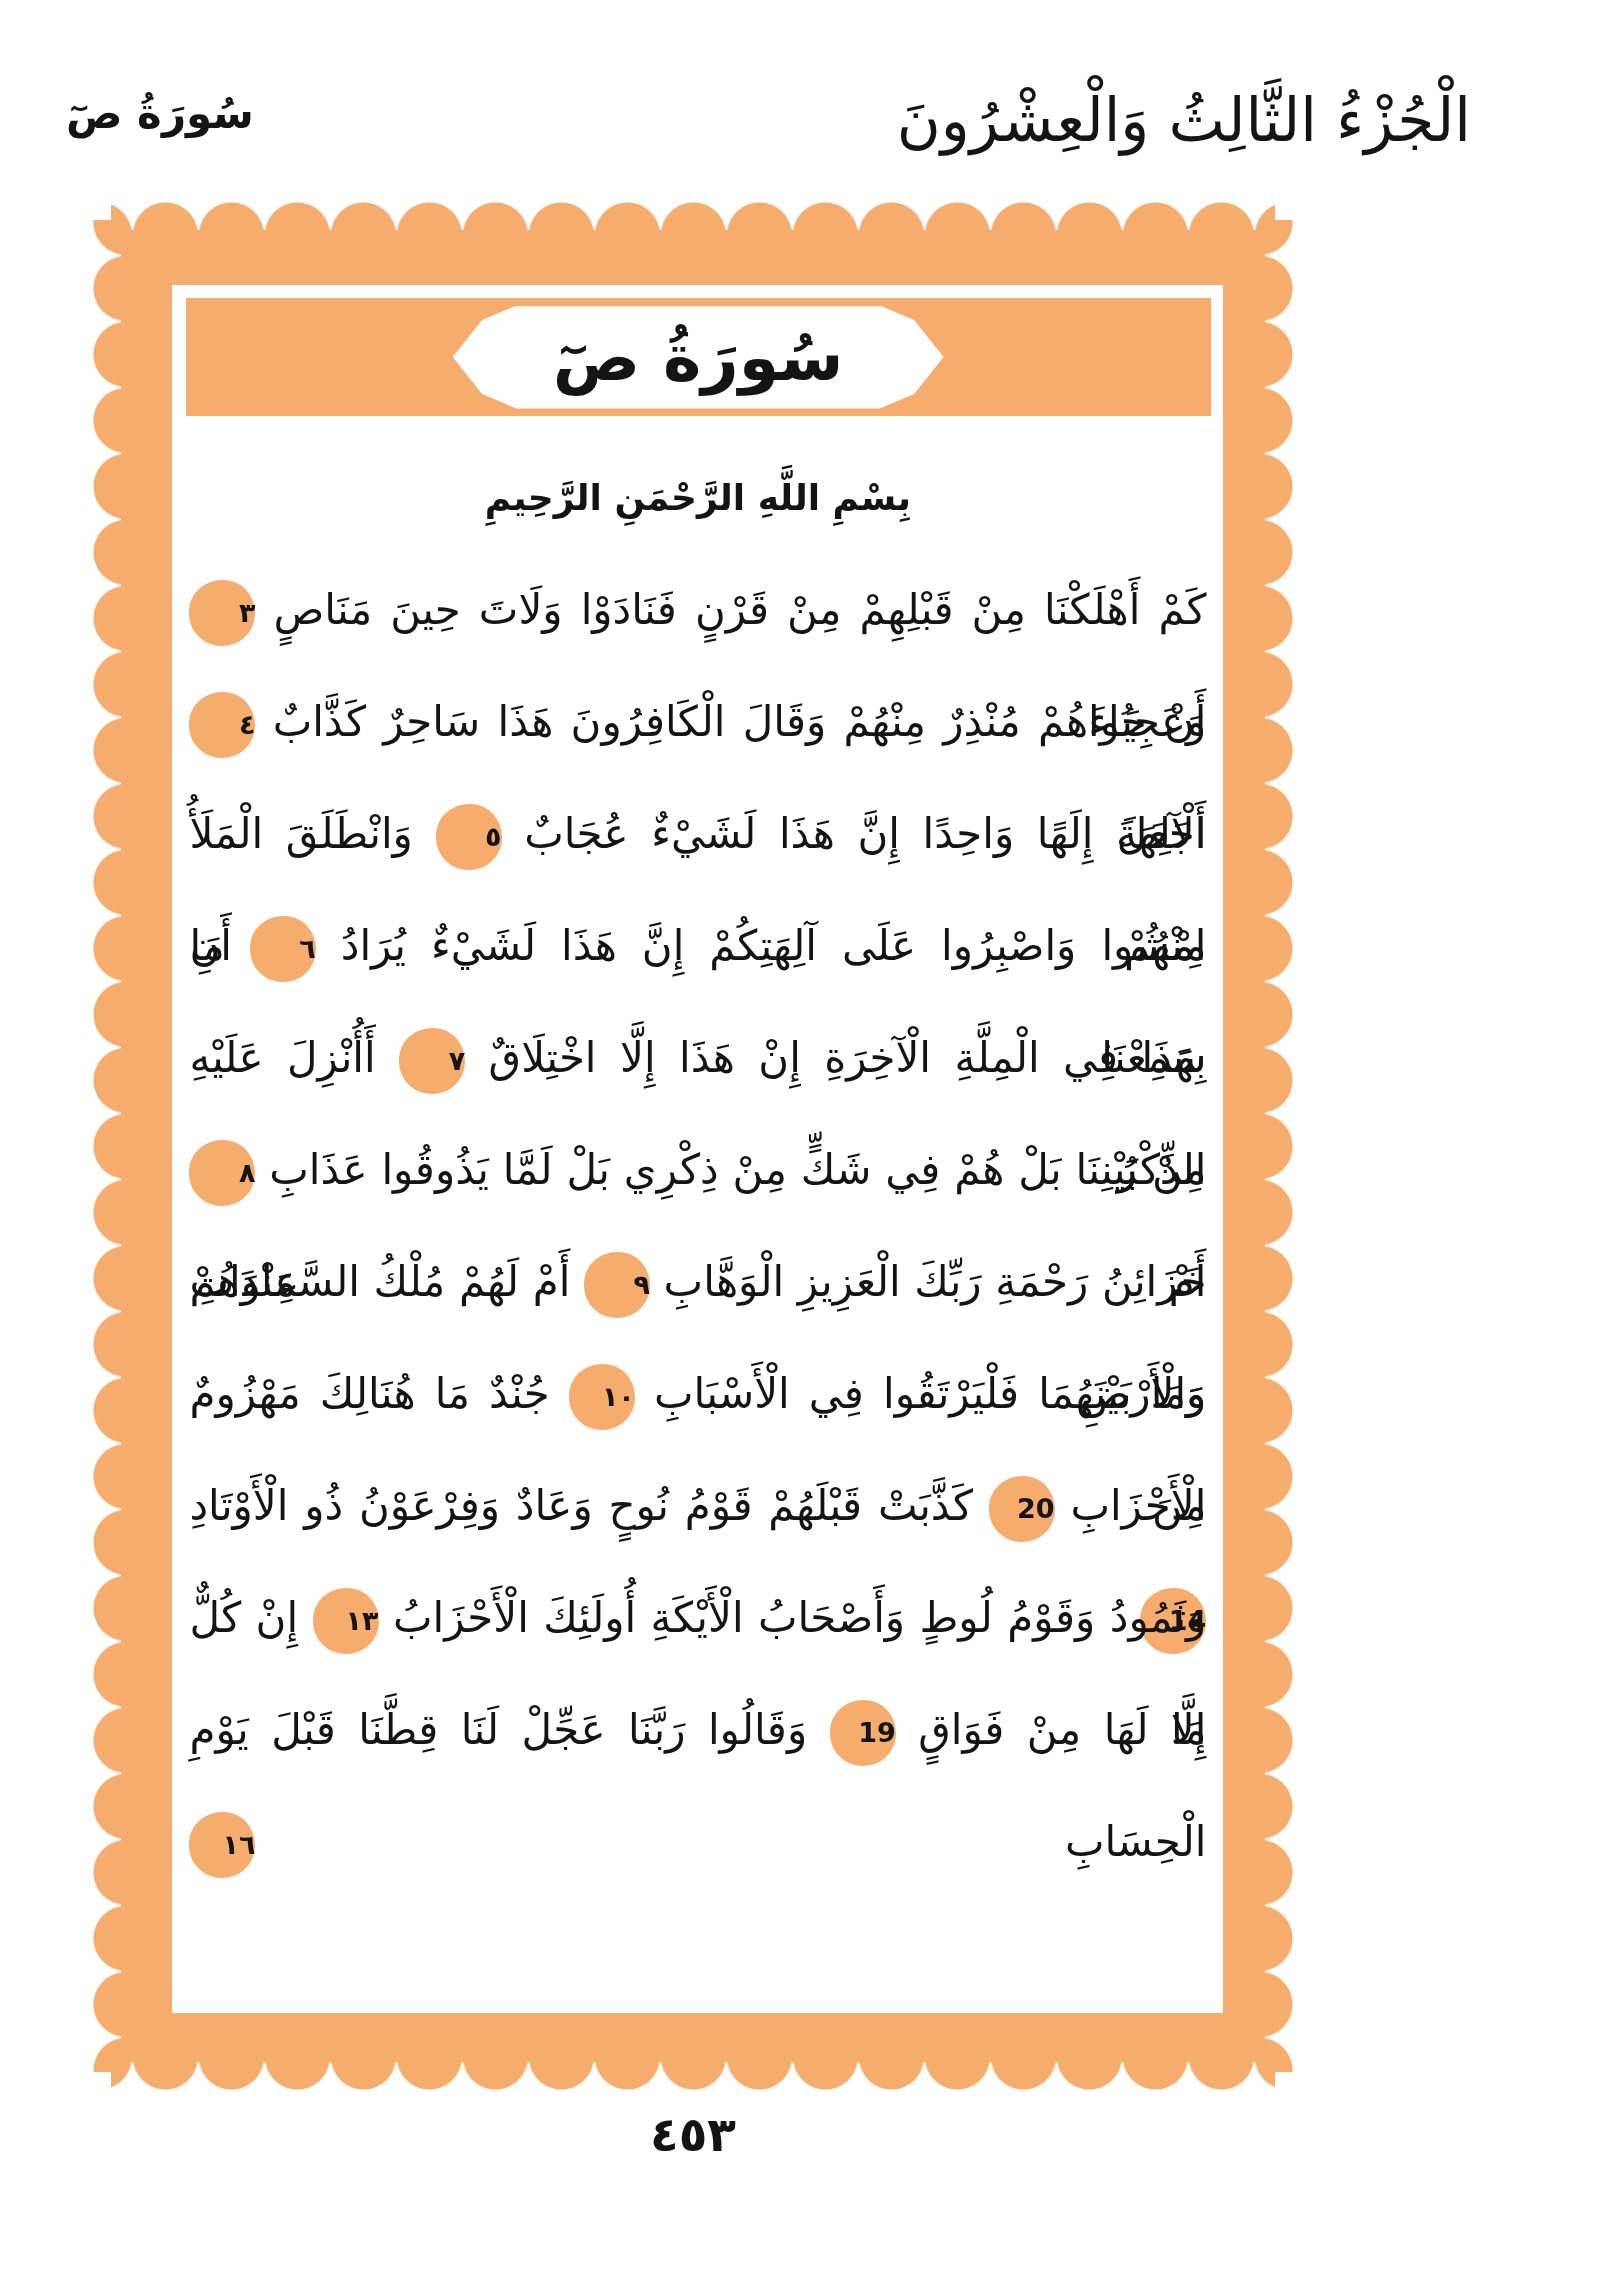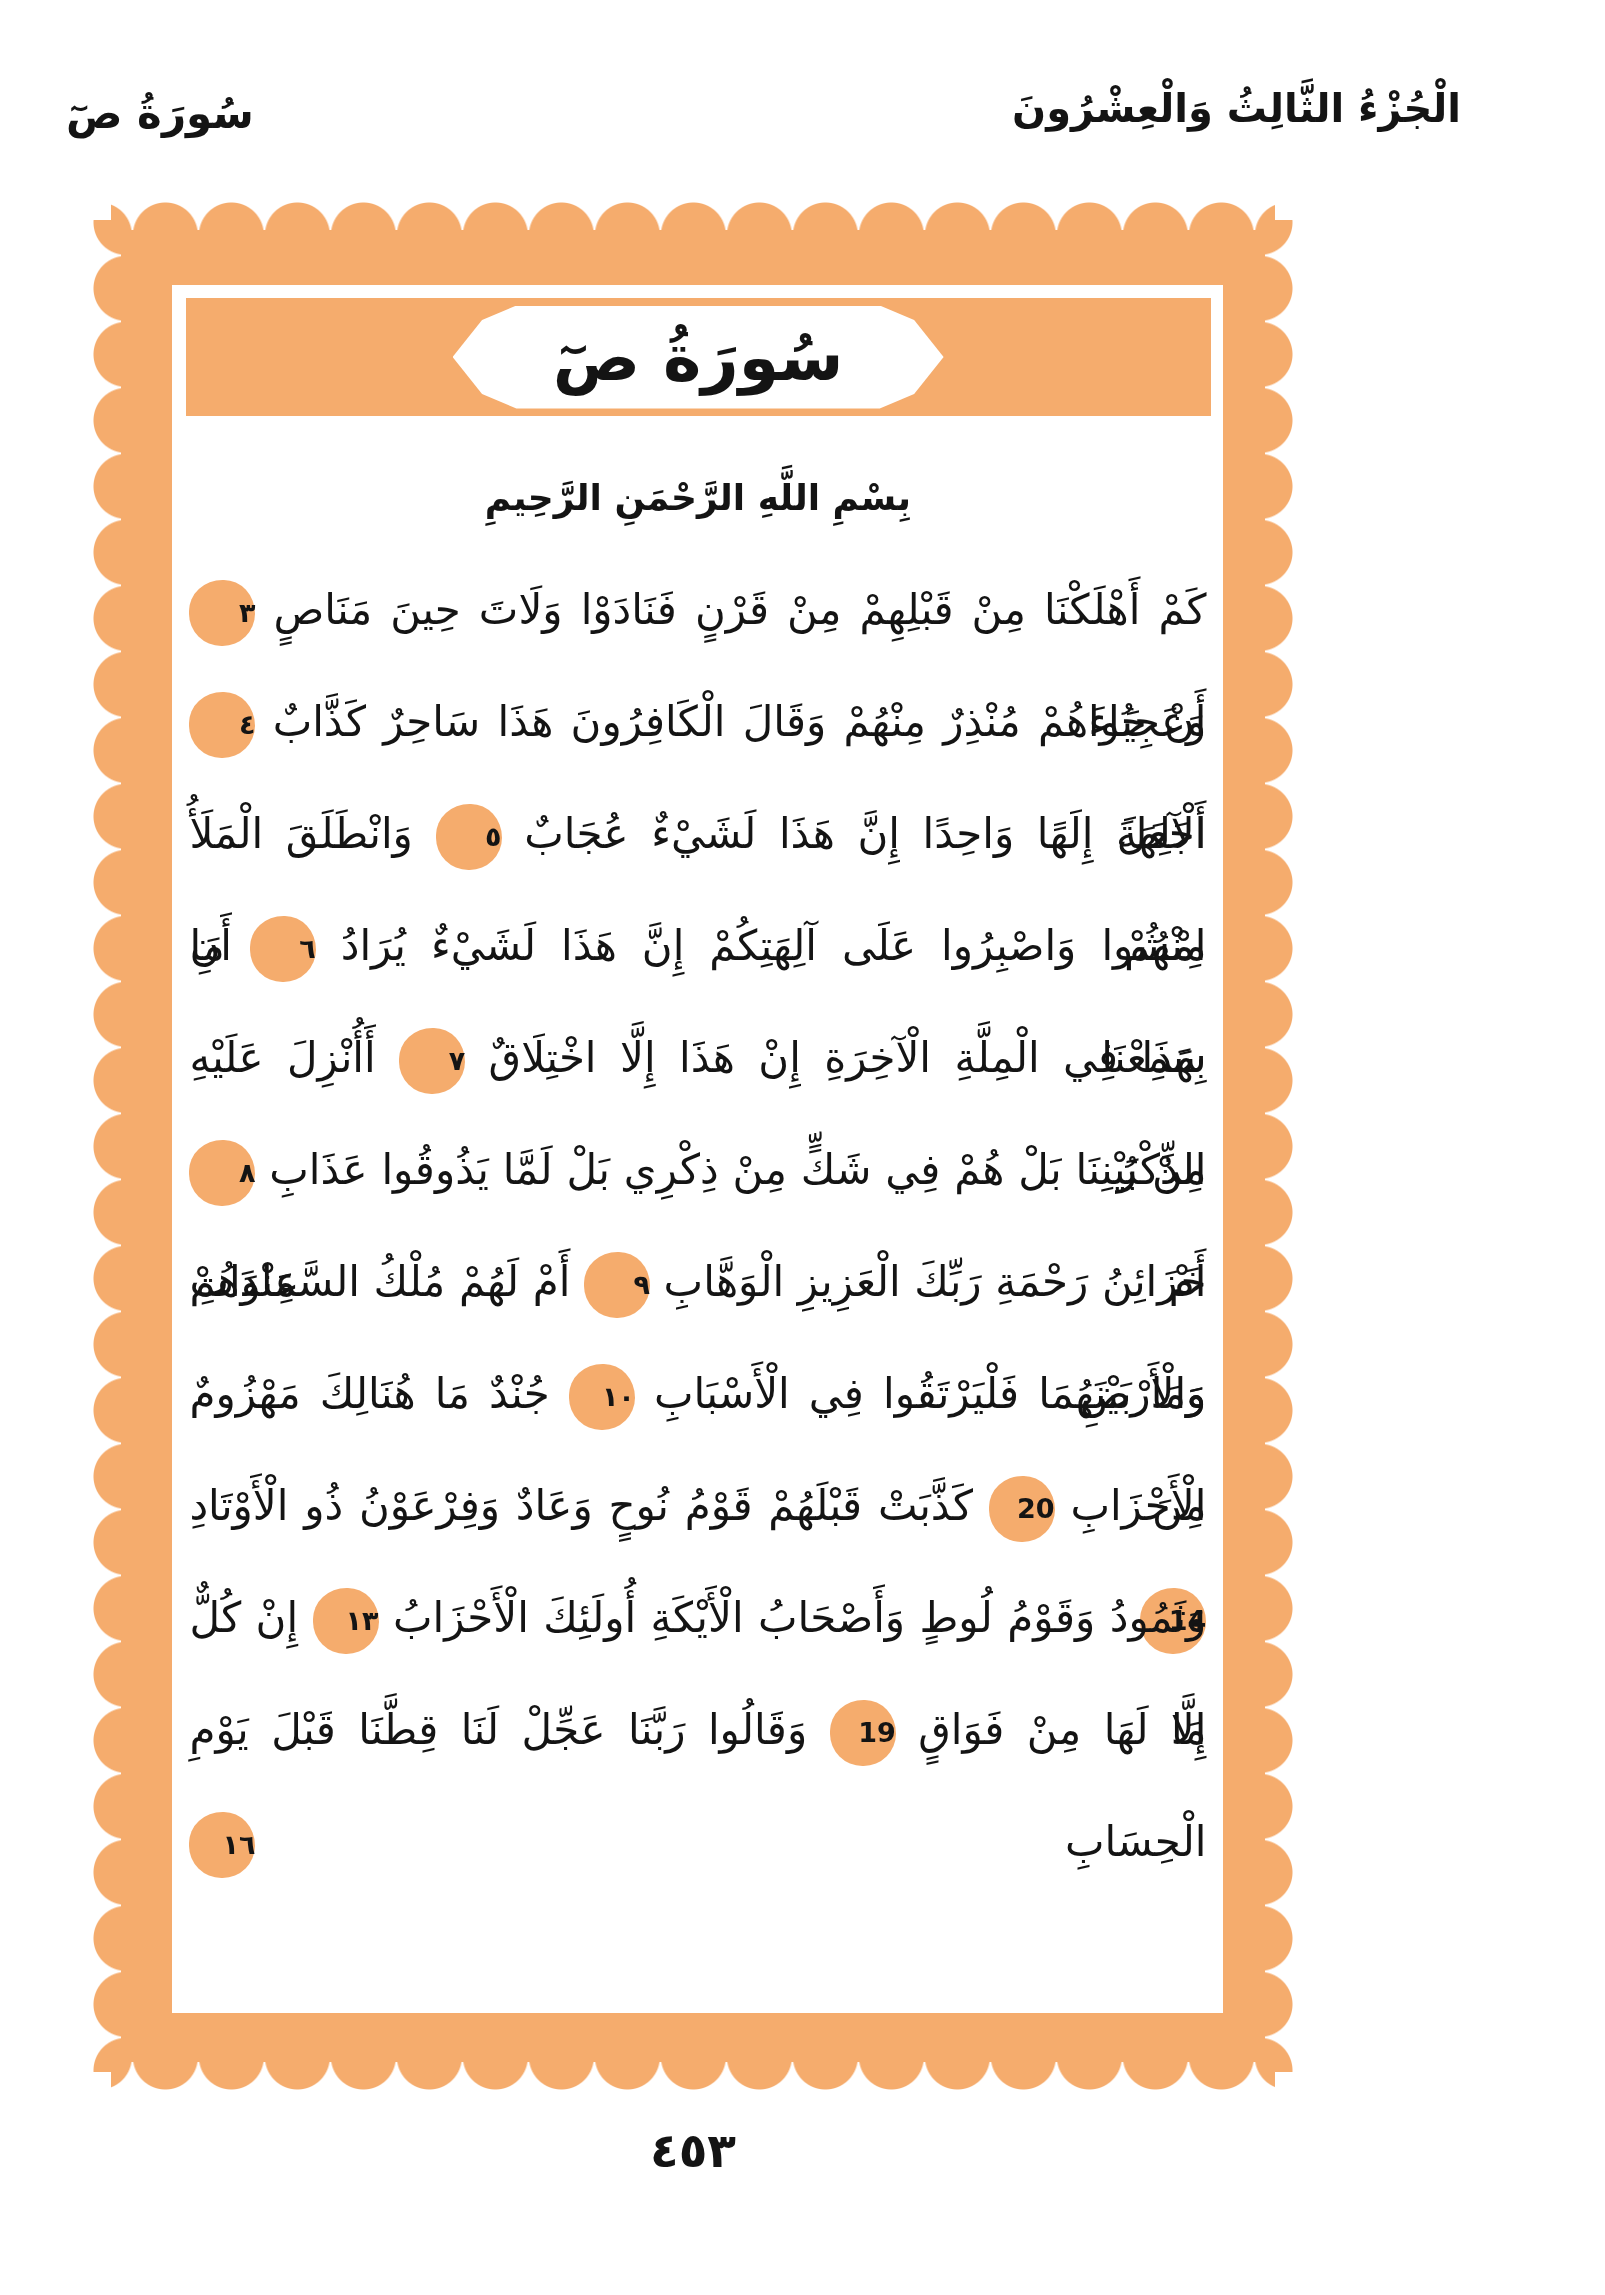--- a/index.html
+++ b/index.html
@@ -17,22 +17,22 @@
     font-family:"DejaVu Sans", sans-serif;
     color:var(--ink);
     border-radius:27px;
   }
   
   .surah-head{
     position:absolute; top:89px; left:66px;
     font-size:42px; font-weight:bold; direction:rtl;
   }
   .juz-head{
-    position:absolute; top:85px; right:144px;
-    font-size:40px; font-weight:bold; direction:rtl;
+    position:absolute; top:85px; right:134px;
+    font-size:60px; font-weight:normal; direction:rtl;
   }
   
   .frame{
     position:absolute; left:91px; top:200px;
     width:1204px; height:1892px;
   }
   .frame-band{
     position:absolute; inset:30px; background:var(--orange);
   }
   .sc{position:absolute; background-repeat:repeat;}
@@ -97,21 +97,21 @@
     background:var(--orange);
     border-radius:52% 48% 50% 50% / 48% 52% 50% 50%;
     color:var(--ink);
     font-size:27px; font-weight:bold;
     line-height:66px; text-align:center;
     vertical-align:middle;
   }
   
   .page-number{
     position:absolute; left:91px; top:2107px; width:1204px;
-    text-align:center; font-size:47px; font-weight:bold;margin-top:16px;
+    text-align:center; font-size:47px; font-weight:bold;
   }
 </style>
 </head>
 <body>
 
 <div class="page">
 
   <div class="surah-head">سُورَةُ صٓ</div>
   <div class="juz-head">الْجُزْءُ الثَّالِثُ وَالْعِشْرُونَ</div>
 

